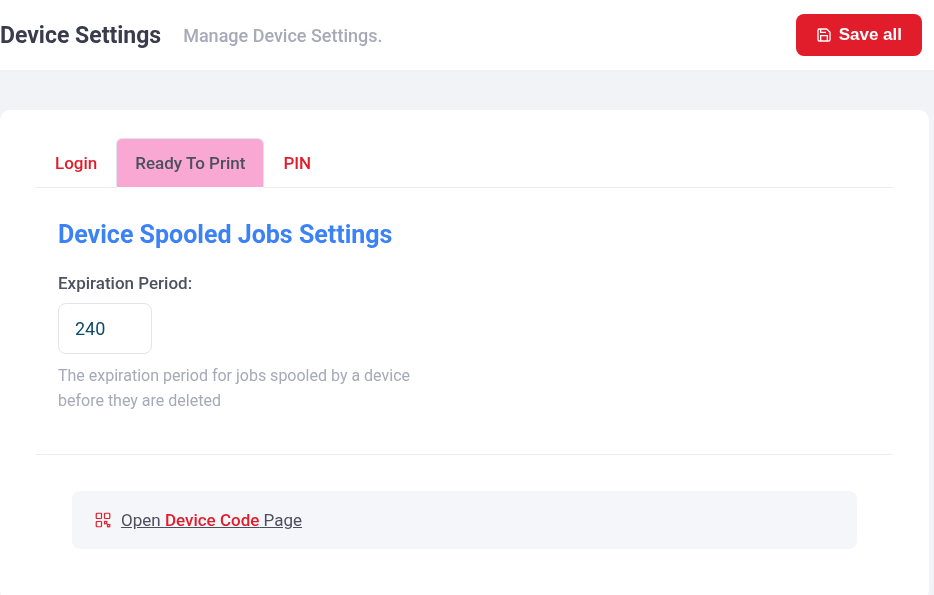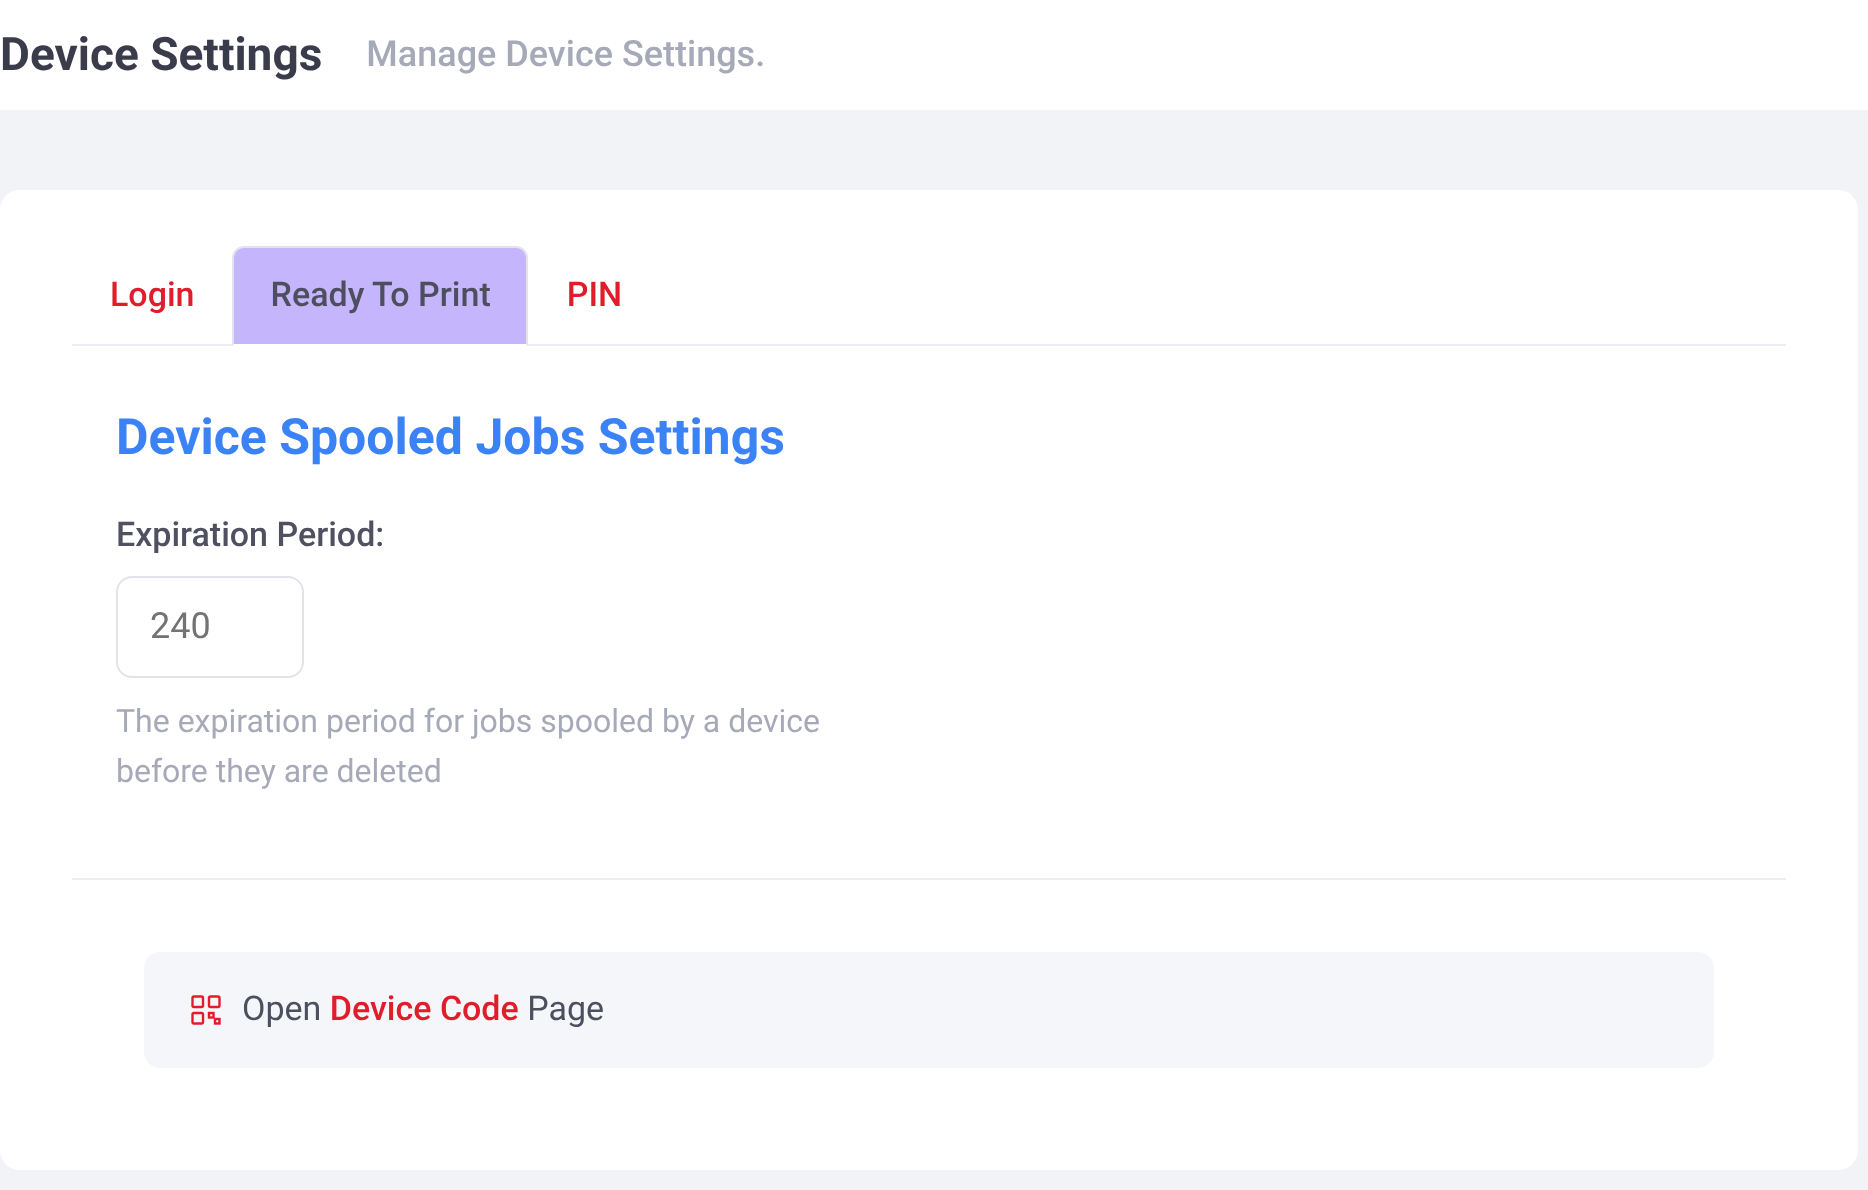--- a/index.html
+++ b/index.html
@@ -74,21 +74,21 @@
       color: #e11d2b;
       cursor: pointer;
       border: 1px solid transparent;
       border-bottom: none;
       margin-bottom: -1px;
       border-radius: 6px 6px 0 0;
     }
     .tab.active {
       color: #4d4f5e;
       border-color: #e2e4ea;
-      background: #c4b5fd;
+      background: #f9a8d4;
       border-bottom: 1px solid #ffffff;
     }
     .section-title {
       font-size: 25px;
       font-weight: 700;
       color: #3b82f6;
       margin-bottom: 24px;
       padding-left: 22px;
     }
     .form-group {
@@ -107,21 +107,21 @@
     .input-row {
       display: flex;
       gap: 4px;
       margin-bottom: 10px;
     }
     .num-input {
       border: 1px solid #e2e4ea;
       border-radius: 8px;
       padding: 14px 16px;
       font-size: 18px;
-      color: #737373;
+      color: #0c4a6e;
       width: 94px;
       font-family: inherit;
     }
     .unit-box {
       border: 1px solid #e2e4ea;
       background: #f5f6fa;
       border-radius: 8px;
       padding: 14px 20px;
       font-size: 18px;
       color: #4d4f5e;
@@ -145,34 +145,43 @@
       cursor: pointer;
     }
     .link-card svg {
       width: 18px;
       height: 18px;
       flex-shrink: 0;
     }
     .link-text {
       font-size: 17px;
       color: #4d4f5e;
+      text-decoration: underline;
     }
     .link-text .highlight {
       color: #e11d2b;
       font-weight: 500;
     }
   </style>
 </head>
 <body>
 
 <div class="header">
   <div class="header-left">
     <h1 class="page-title">Device Settings</h1>
     <span class="page-subtitle">Manage Device Settings.</span>
   </div>
+  <button class="save-btn">
+    <svg viewBox="0 0 24 24" fill="none" stroke="currentColor" stroke-width="2">
+      <path d="M19 21H5a2 2 0 0 1-2-2V5a2 2 0 0 1 2-2h11l5 5v11a2 2 0 0 1-2 2z"></path>
+      <polyline points="17 21 17 13 7 13 7 21"></polyline>
+      <polyline points="7 3 7 8 15 8"></polyline>
+    </svg>
+    <span>Save all</span>
+  </button>
 </div>
 
 <div class="content-wrapper">
   <div class="card">
 
     <div class="tabs">
       <div class="tab">Login</div>
       <div class="tab active">Ready To Print</div>
       <div class="tab">PIN</div>
     </div>

